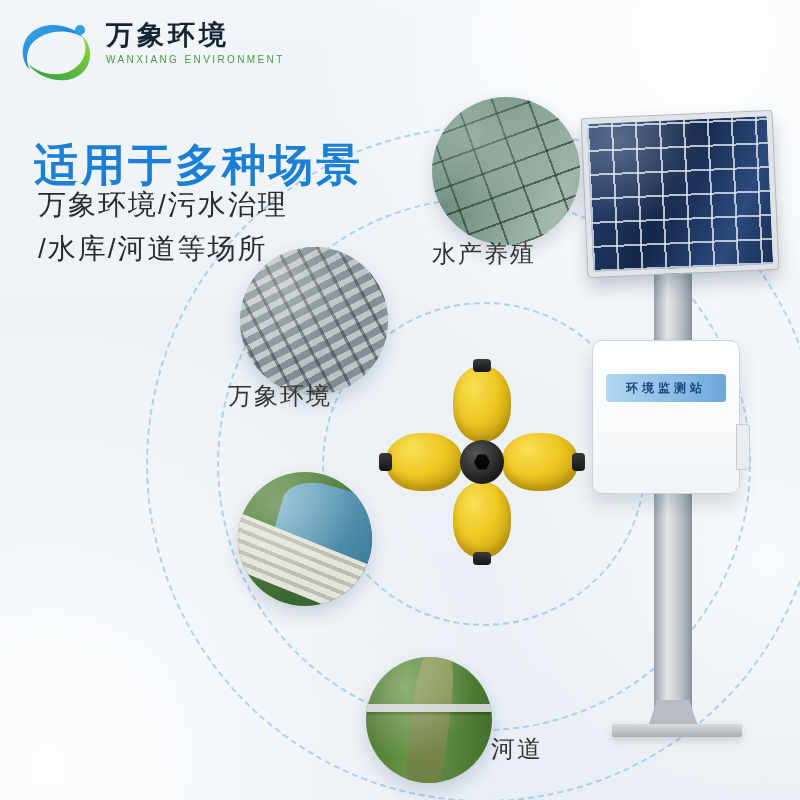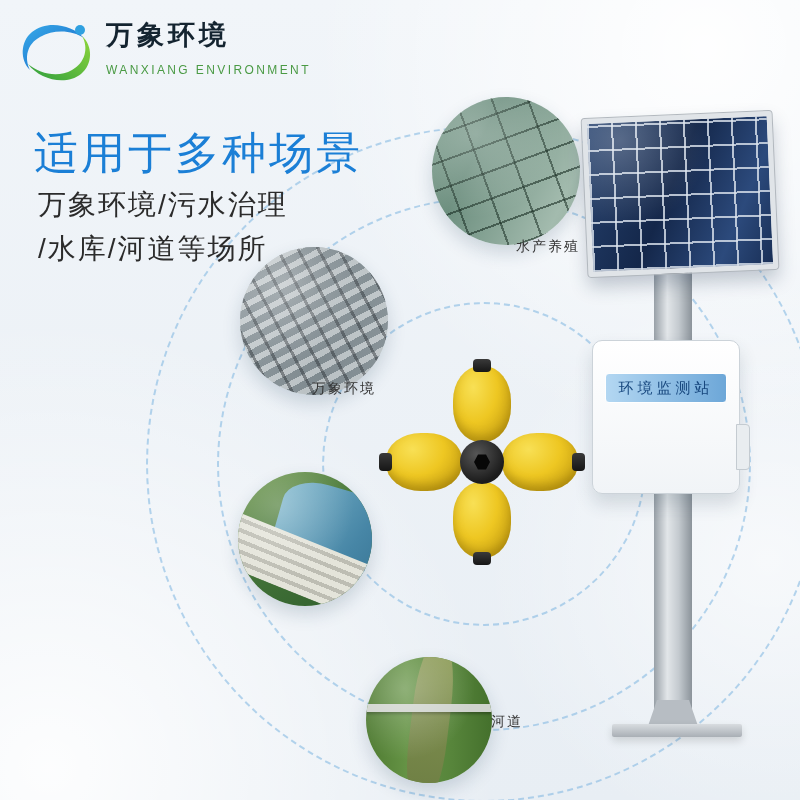--- a/index.html
+++ b/index.html
@@ -9,24 +9,24 @@
       radial-gradient(circle at 88% 6%, rgba(255,255,255,.95), rgba(255,255,255,0) 38%),
       radial-gradient(circle at 6% 96%, rgba(255,255,255,.9), rgba(255,255,255,0) 42%),
       radial-gradient(circle at 96% 70%, rgba(255,255,255,.6), rgba(255,255,255,0) 30%),
       linear-gradient(180deg,#f1f5f9,#e8eef4);}
   .abs{position:absolute;}
 
   
   .brand{left:18px;top:20px;display:flex;align-items:flex-start;gap:10px;}
   .brand-text{display:flex;flex-direction:column;}
   .brand-name{font-size:27px;font-weight:bold;color:#142430;letter-spacing:4px;line-height:1.15;}
-  .brand-en{font-size:12px;color:#4a9a44;letter-spacing:2.4px;margin-top:12px;}
-
-  
-  .title{left:34px;top:124px;font-size:44px;font-weight:400;color:#1b7fd6;letter-spacing:3px;}
+  .brand-en{font-size:10px;color:#4a9a44;letter-spacing:2.4px;margin-top:3px;}
+
+  
+  .title{left:34px;top:136px;font-size:44px;font-weight:700;color:#1b7fd6;letter-spacing:3px;}
   .sub1{left:38px;top:186px;font-size:28px;color:#2b2b2b;letter-spacing:2px;}
   .sub2{left:38px;top:230px;font-size:28px;color:#2b2b2b;letter-spacing:2px;}
 
   
   .dashed{border:2px dashed rgba(125,180,225,.55);border-radius:50%;}
   .dc-inner{width:320px;height:320px;left:322px;top:302px;}
   .dc-mid{width:530px;height:530px;left:217px;top:197px;}
   .dc-outer{width:672px;height:672px;left:146px;top:126px;}
 
   
@@ -54,25 +54,25 @@
     background:linear-gradient(110deg,#7db6cc,#4786a6 60%,#336f8e);}
   .res-dam{left:-28%;top:52%;width:160%;height:40%;transform:rotate(22deg);
     background:repeating-linear-gradient(0deg,#e4e4da 0 6px,#bdbdb3 6px 10px);}
 
   .ph-river{left:366px;top:657px;width:126px;height:126px;}
   .riv-banks{inset:0;background:linear-gradient(90deg,#4e7a31,#659345 32%,#57853b 68%,#44702c);}
   .riv-water{left:36%;top:-10%;width:30%;height:125%;transform:rotate(7deg);border-radius:38%;
     background:linear-gradient(180deg,#93a15d,#7a8a4c 50%,#6d7e43);}
   .riv-bridge{left:-4%;top:37%;width:108%;height:7%;background:#cfd3cd;box-shadow:0 2px 3px rgba(0,0,0,.3);}
 
-  .ph-label{font-size:14px;color:#333;letter-spacing:2px;text-align:right;}
+  .ph-label{font-size:24px;color:#333;letter-spacing:2px;text-align:left;}
   .lb-aqua{left:432px;top:238px;width:148px;}
   .lb-sewage{left:228px;top:380px;width:148px;}
   .lb-res{left:300px;top:606px;width:100px;}
-  .lb-river{left:491px;top:713px;}
+  .lb-river{left:491px;top:733px;}
 
   
   .buoy{left:382px;top:362px;width:200px;height:200px;}
   .buoy>div{position:absolute;}
   .float{background:radial-gradient(ellipse at 35% 28%,#f8e055,#eec722 45%,#cba414 80%,#a5850d);
     border-radius:46%;box-shadow:inset 0 -6px 10px rgba(115,90,0,.35);}
   .f-top{left:71px;top:4px;width:58px;height:76px;}
   .f-bottom{left:71px;top:120px;width:58px;height:76px;}
   .f-left{left:4px;top:71px;width:76px;height:58px;}
   .f-right{left:120px;top:71px;width:76px;height:58px;}
@@ -101,21 +101,21 @@
       radial-gradient(circle at 18% 12%, rgba(255,255,255,.25), transparent 45%),
       repeating-linear-gradient(90deg, rgba(220,228,238,.8) 0 2px, transparent 2px 24px),
       repeating-linear-gradient(0deg, rgba(220,228,238,.8) 0 2px, transparent 2px 24px),
       linear-gradient(115deg,#26426f,#14274a 45%,#2c4a7c 78%,#192f56);}
   .panel-mount{left:658px;top:258px;width:30px;height:16px;background:#676d73;border-radius:2px;}
   .box{left:592px;top:340px;width:146px;height:152px;border:1px solid #ccd3d9;border-radius:10px;
     background:linear-gradient(180deg,#ffffff,#f1f4f7);box-shadow:0 10px 18px rgba(40,60,80,.16);}
   .box-strip{position:absolute;left:12px;right:12px;top:32px;height:28px;border-radius:4px;
     border:1px solid #ffffff;display:flex;align-items:center;justify-content:center;
     background:linear-gradient(90deg,#b3d7f2,#6da7d8);
-    color:#17477e;font-weight:normal;font-size:15px;letter-spacing:4px;}
+    color:#17477e;font-weight:bold;font-size:12px;letter-spacing:4px;}
   .latch{left:736px;top:424px;width:12px;height:44px;background:#e9edf0;border:1px solid #c4cbd1;
     border-radius:0 4px 4px 0;}
   .gusset{left:648px;top:700px;width:50px;height:26px;background:#b7bdc3;
     clip-path:polygon(18% 0,82% 0,100% 100%,0 100%);}
   .plate{left:612px;top:724px;width:130px;height:13px;border-radius:2px;
     background:linear-gradient(180deg,#d8dce0,#a9afb5);box-shadow:0 4px 8px rgba(0,0,0,.14);}
 </style>
 </head>
 <body>
 

